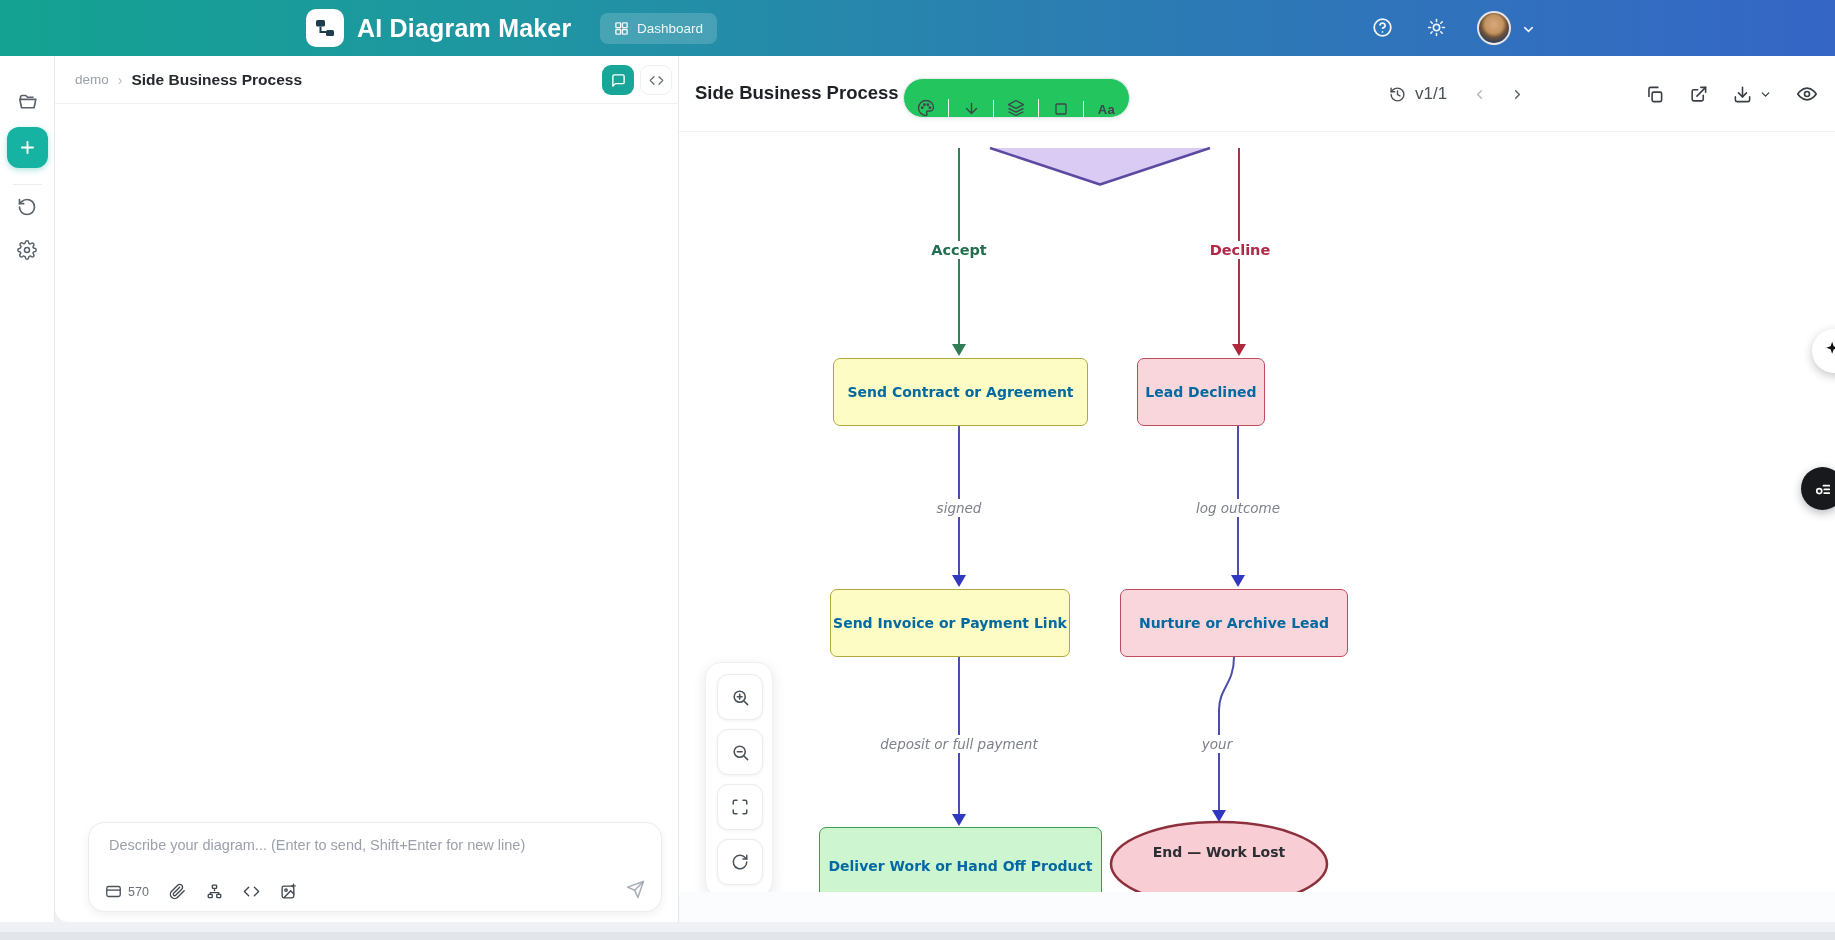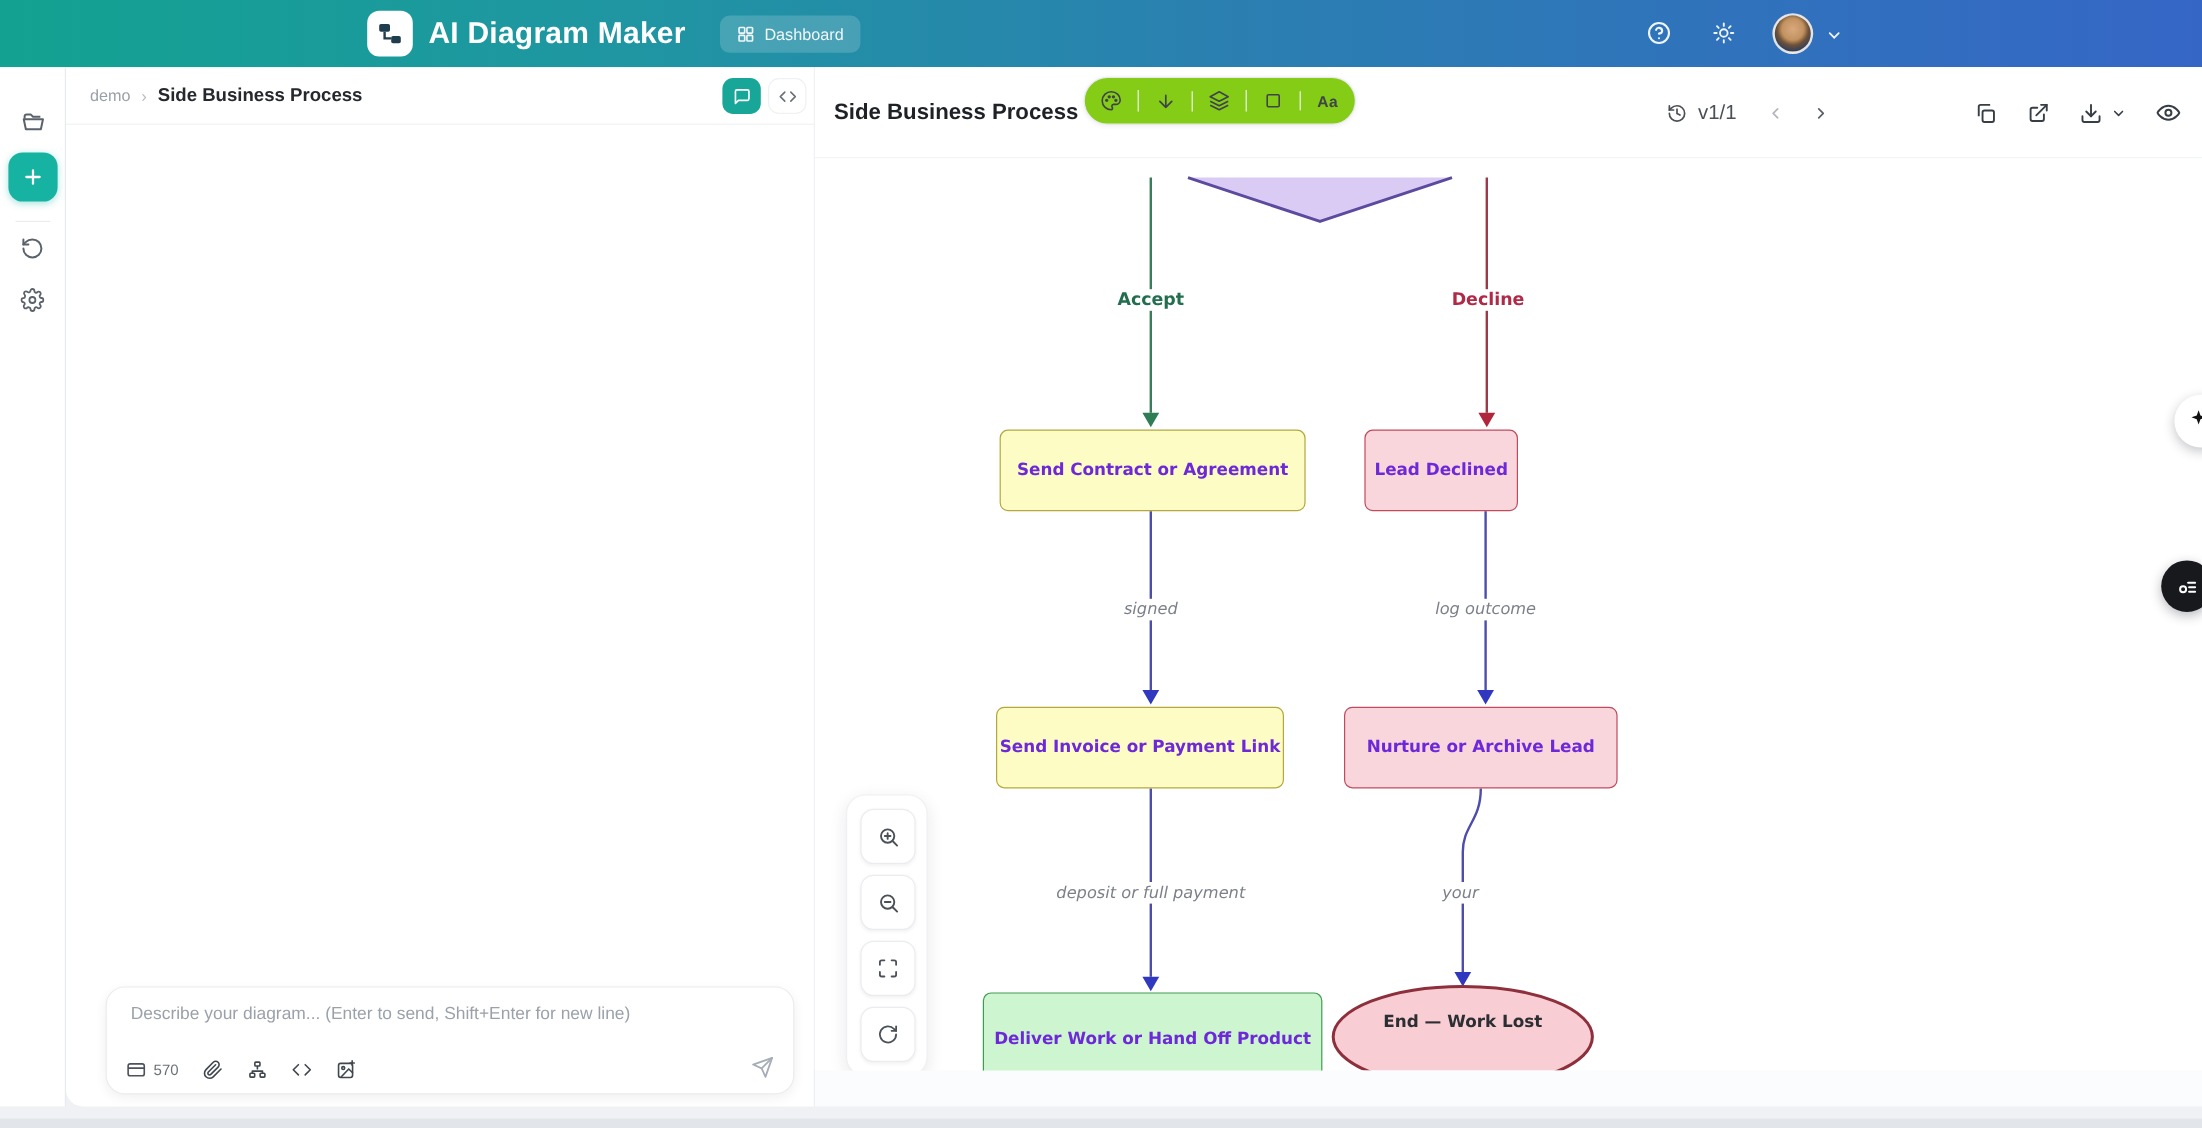--- a/index.html
+++ b/index.html
@@ -57,42 +57,42 @@
   #token-counter { display:flex; align-items:center; gap:6px; color:#4b525c; }
   #token-count { font-size:12.5px; color:#6b7178; }
   .prompt-ic { cursor:pointer; color:#40474f; }
   #send-btn { position:absolute; right:16px; bottom:12px; color:#a6adb6; cursor:pointer; }
 
   
   #canvas-panel { position:absolute; left:679px; top:56px; width:1156px; height:866px; background:#fbfcfd; }
   #canvas-header { position:absolute; left:0; top:0; width:1156px; height:76px; background:#fff;
     border-bottom:1px solid #f1f2f4; }
   #canvas-title { position:absolute; left:16px; top:26px; font-size:18.5px; font-weight:700; color:#1e2126; }
-  #shape-toolbar { position:absolute; left:224px; top:8px; height:40px; display:flex; align-items:center;
-    background:#84cc16; border:1px solid #e9eaee; border-radius:20px; box-shadow:0 1px 4px rgba(25,30,45,.08); overflow:hidden; }
+  #shape-toolbar { position:absolute; left:224px; top:22px; height:40px; display:flex; align-items:flex-end;
+    background:#22c55e; border:1px solid #e9eaee; border-radius:20px; box-shadow:0 1px 4px rgba(25,30,45,.08); overflow:hidden; }
   .tool-cell { width:45px; display:flex; align-items:center; justify-content:center; color:#3f444b;
     cursor:pointer; border-right:1px solid #eef0f2; }
   .tool-cell:last-child { border-right:none; }
   #text-tool { font-size:13px; font-weight:600; letter-spacing:.5px; }
   #version-group { position:absolute; left:710px; top:0; height:76px; display:flex; align-items:center; gap:9px;
     color:#4b5056; }
   #version-label { font-size:17px; color:#4b5056; }
   #ver-prev { margin-left:16px; color:#b3b7bd; cursor:pointer; }
   #ver-next { margin-left:14px; color:#5a6068; cursor:pointer; }
   #canvas-actions { position:absolute; right:18px; top:0; height:76px; display:flex; align-items:center;
     gap:25px; color:#383e45; }
   .act-ic { cursor:pointer; }
   #download-group { display:flex; align-items:center; gap:7px; cursor:pointer; }
 
   #canvas-body { position:absolute; left:0; top:76px; width:1156px; height:760px; background:#fff; overflow:hidden; }
 
   
   .node { position:absolute; border-radius:7px; display:flex; align-items:center; justify-content:center;
     text-align:center; font-family:"DejaVu Sans","Liberation Sans",sans-serif; font-size:14px; font-weight:700;
-    color:#6d28d9; cursor:pointer; }
+    color:#0369a1; cursor:pointer; }
   .node.yellow { background:#fdfcc4; border:1.5px solid #b3a83c; }
   .node.pink   { background:#f8d6db; border:1.7px solid #c04a5e; }
   .node.green  { background:#cdf5d0; border:1.5px solid #3f9b52; }
   .edge-label { position:absolute; transform:translate(-50%,-50%); background:#fff; padding:1px 7px;
     font-family:"DejaVu Sans","Liberation Sans",sans-serif; font-size:13.5px; font-style:italic; color:#7c8089;
     white-space:nowrap; }
   .branch-label { font-style:normal; font-weight:700; font-size:14.5px; }
   #lbl-accept  { color:#226e4e; }
   #lbl-decline { color:#b02a48; }
   #ellipse-label { position:absolute; left:445px; top:712px; width:190px; text-align:center;

